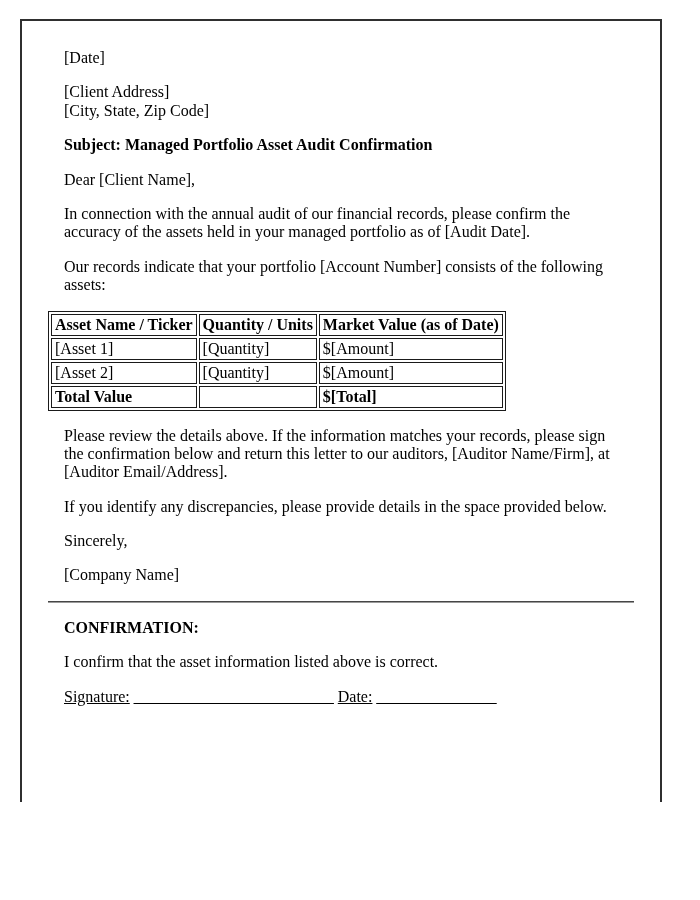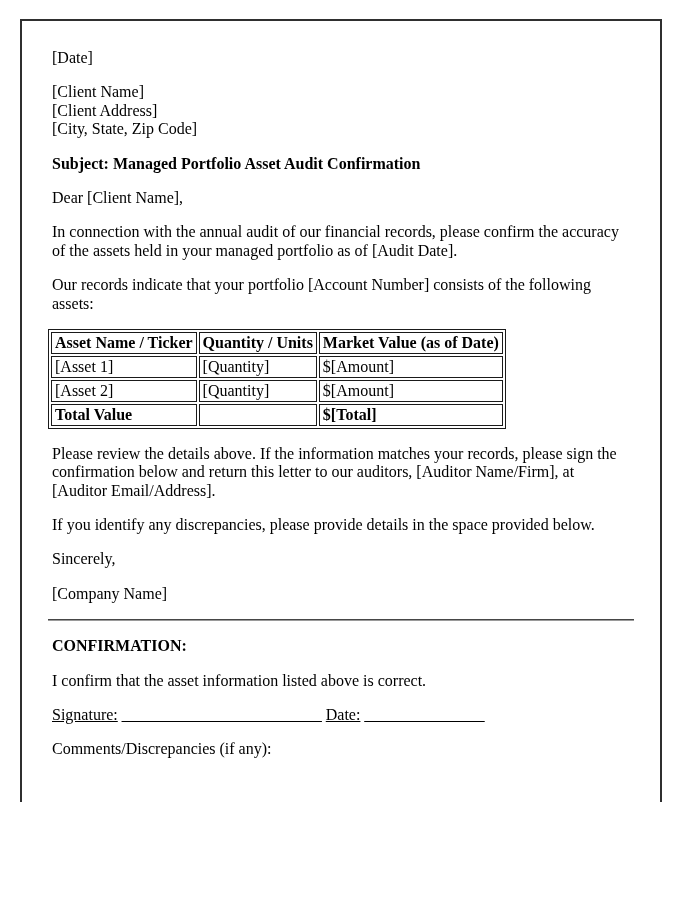--- a/index.html
+++ b/index.html
@@ -20,21 +20,21 @@
     margin: 19px 36px 0 20px;
     width: 642px;
     height: 783px;
     border: 2px solid #2f2f2f;
     border-bottom: none;
     padding: 12px 26px 0 26px;
     overflow: hidden;
     background: #ffffff;
   }
   p, .para {
-    margin: 16px 4px;
+    margin: 16px 16px;
     line-height: 1.15;
   }
   .bold { font-weight: bold; }
   table.asset-table {
     border-collapse: separate;
     border-spacing: 2px;
     border: 1px solid #1a1a1a;
     margin: 16px 0;
   }
   table.asset-table th,
@@ -57,21 +57,20 @@
   .sig-row span { white-space: pre; text-decoration: underline; }
 </style>
 </head>
 <body>
 
 <div class="page">
 
   <p>[Date]</p>
 
   <div class="para">
-    <div>[Client Name]</div>
     <div>[Client Address]</div>
     <div>[City, State, Zip Code]</div>
   </div>
 
   <p class="bold">Subject: Managed Portfolio Asset Audit Confirmation</p>
 
   <p>Dear [Client Name],</p>
 
   <p>In connection with the annual audit of our financial records, please confirm the accuracy of the assets held in your managed portfolio as of [Audit Date].</p>
 
@@ -115,16 +114,15 @@
   </div>
 
   <hr class="divider">
 
   <p class="bold">CONFIRMATION:</p>
 
   <p>I confirm that the asset information listed above is correct.</p>
 
   <p class="sig-row"><span>Signature:</span> <span>_________________________</span> <span>Date:</span> <span>_______________</span></p>
 
-  <p>Comments/Discrepancies (if any):</p>
 
 
 </div>
 
 </body></html>

